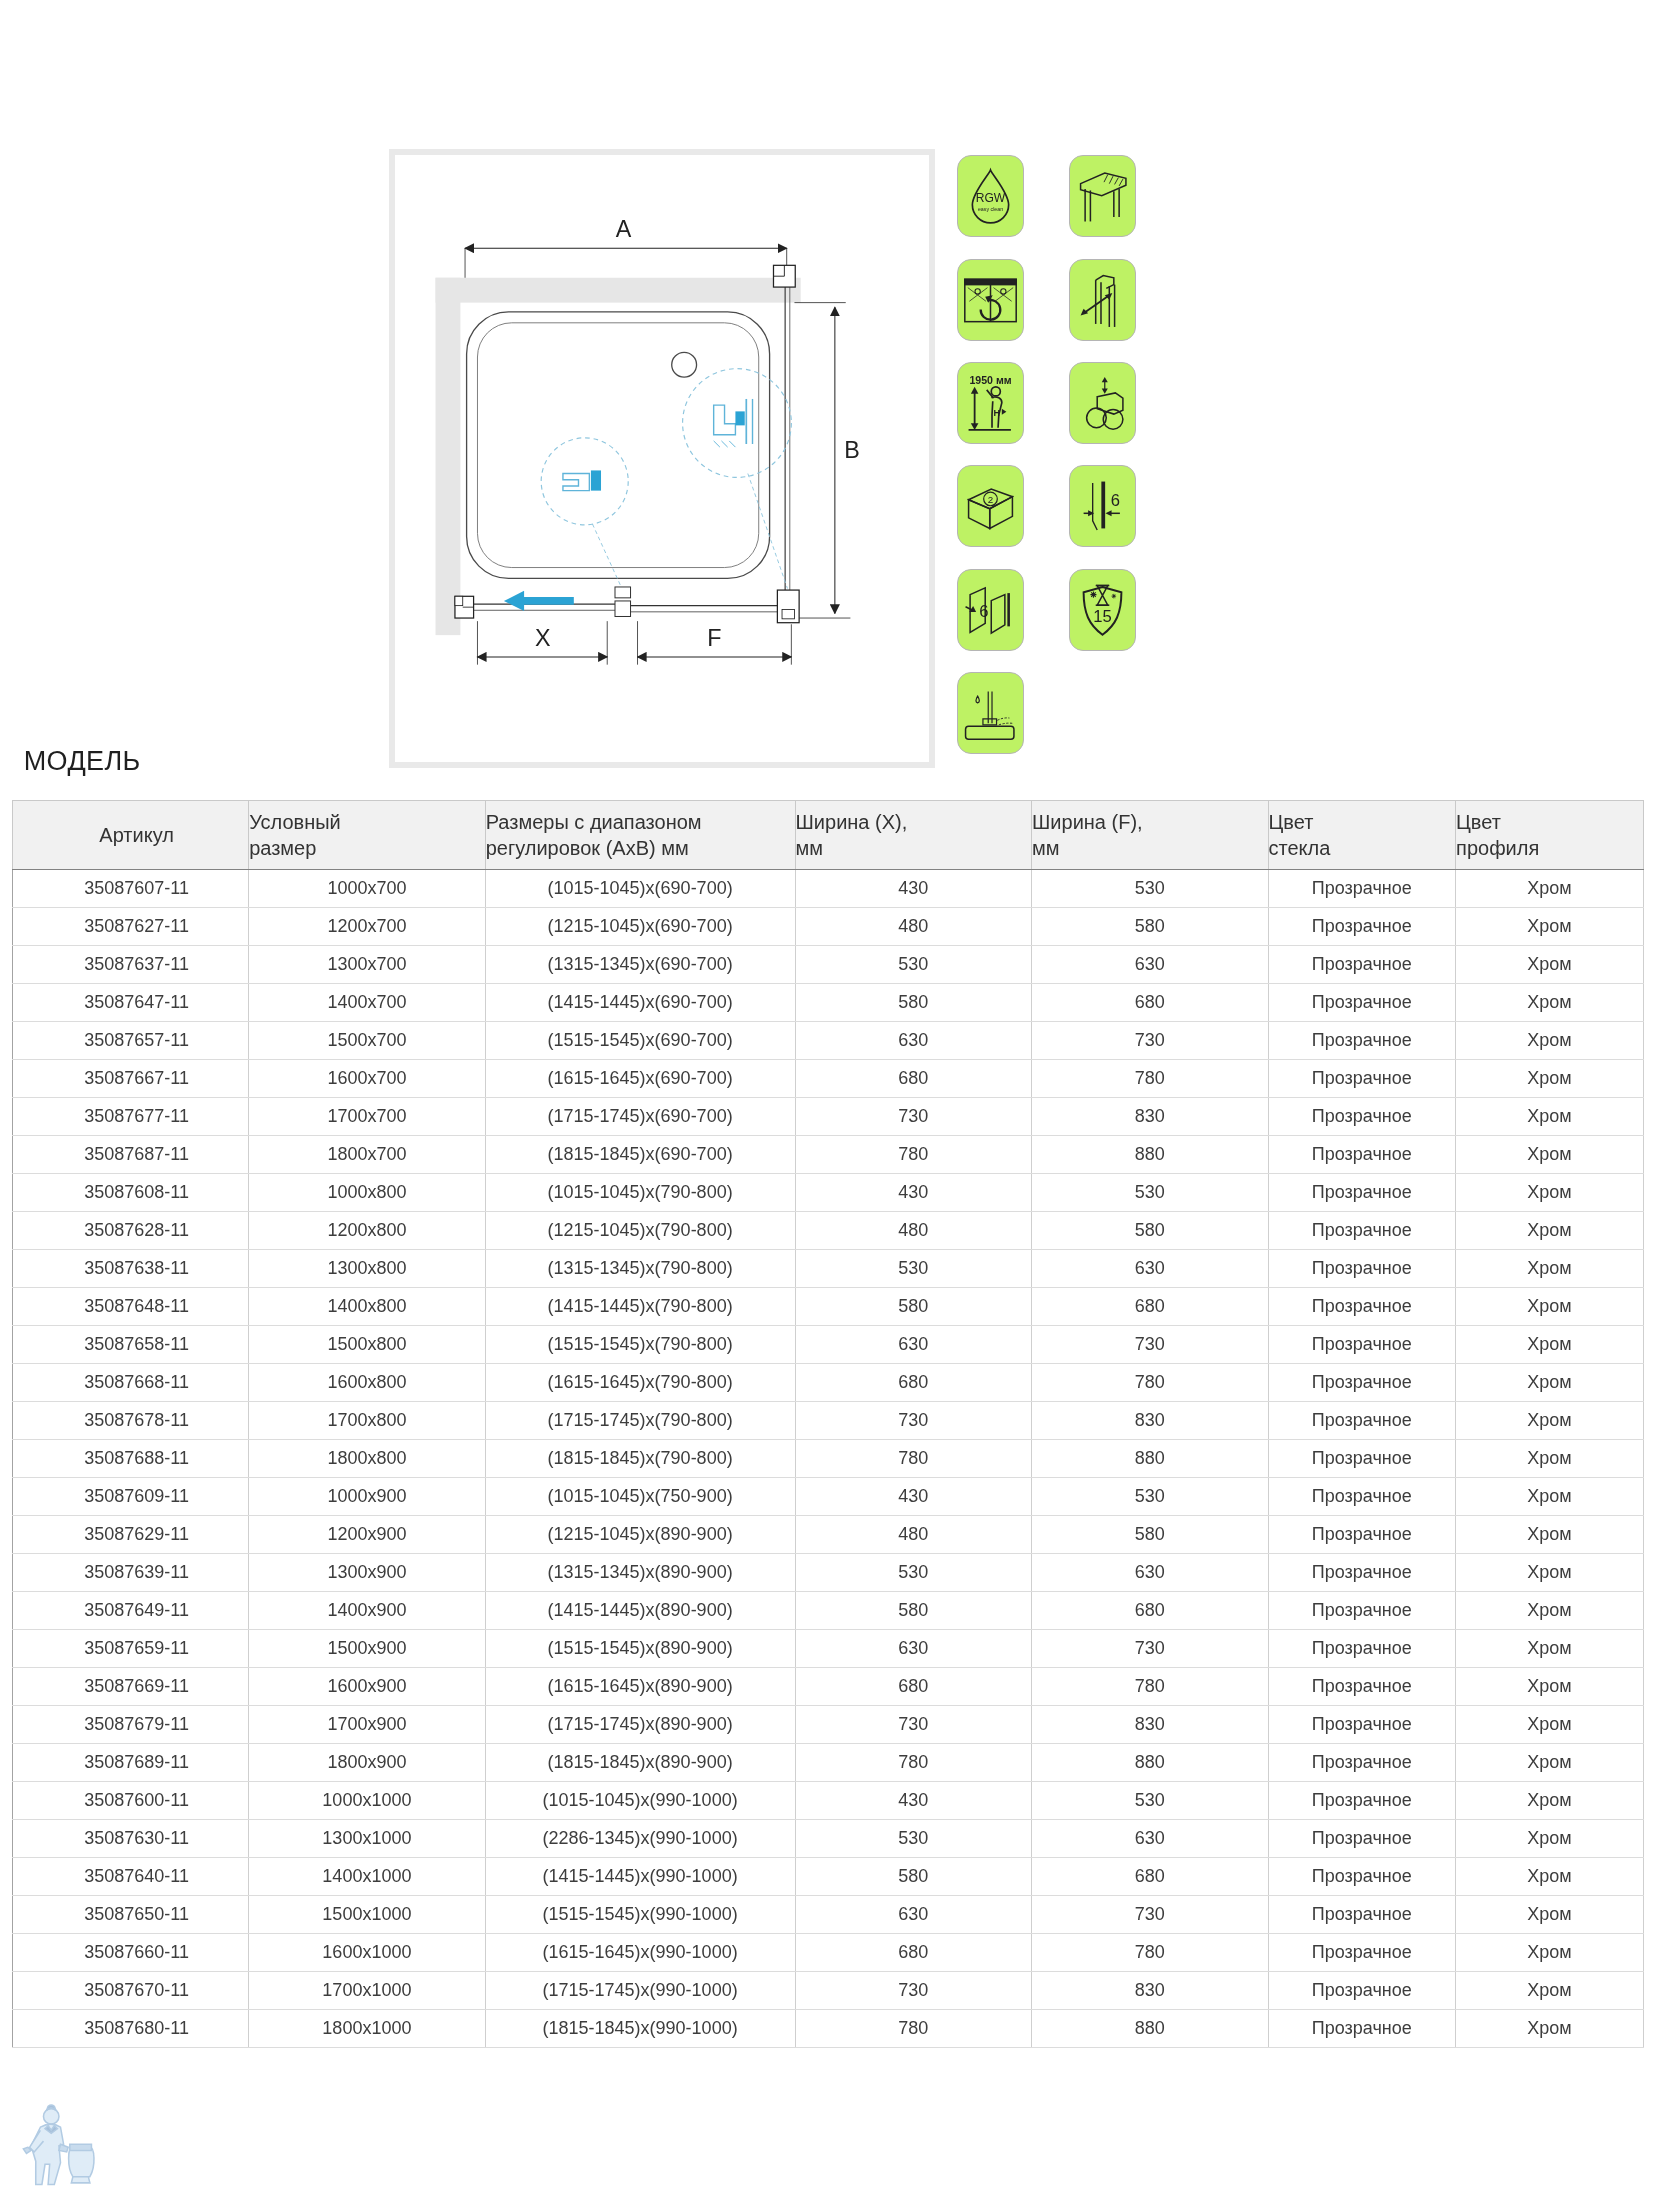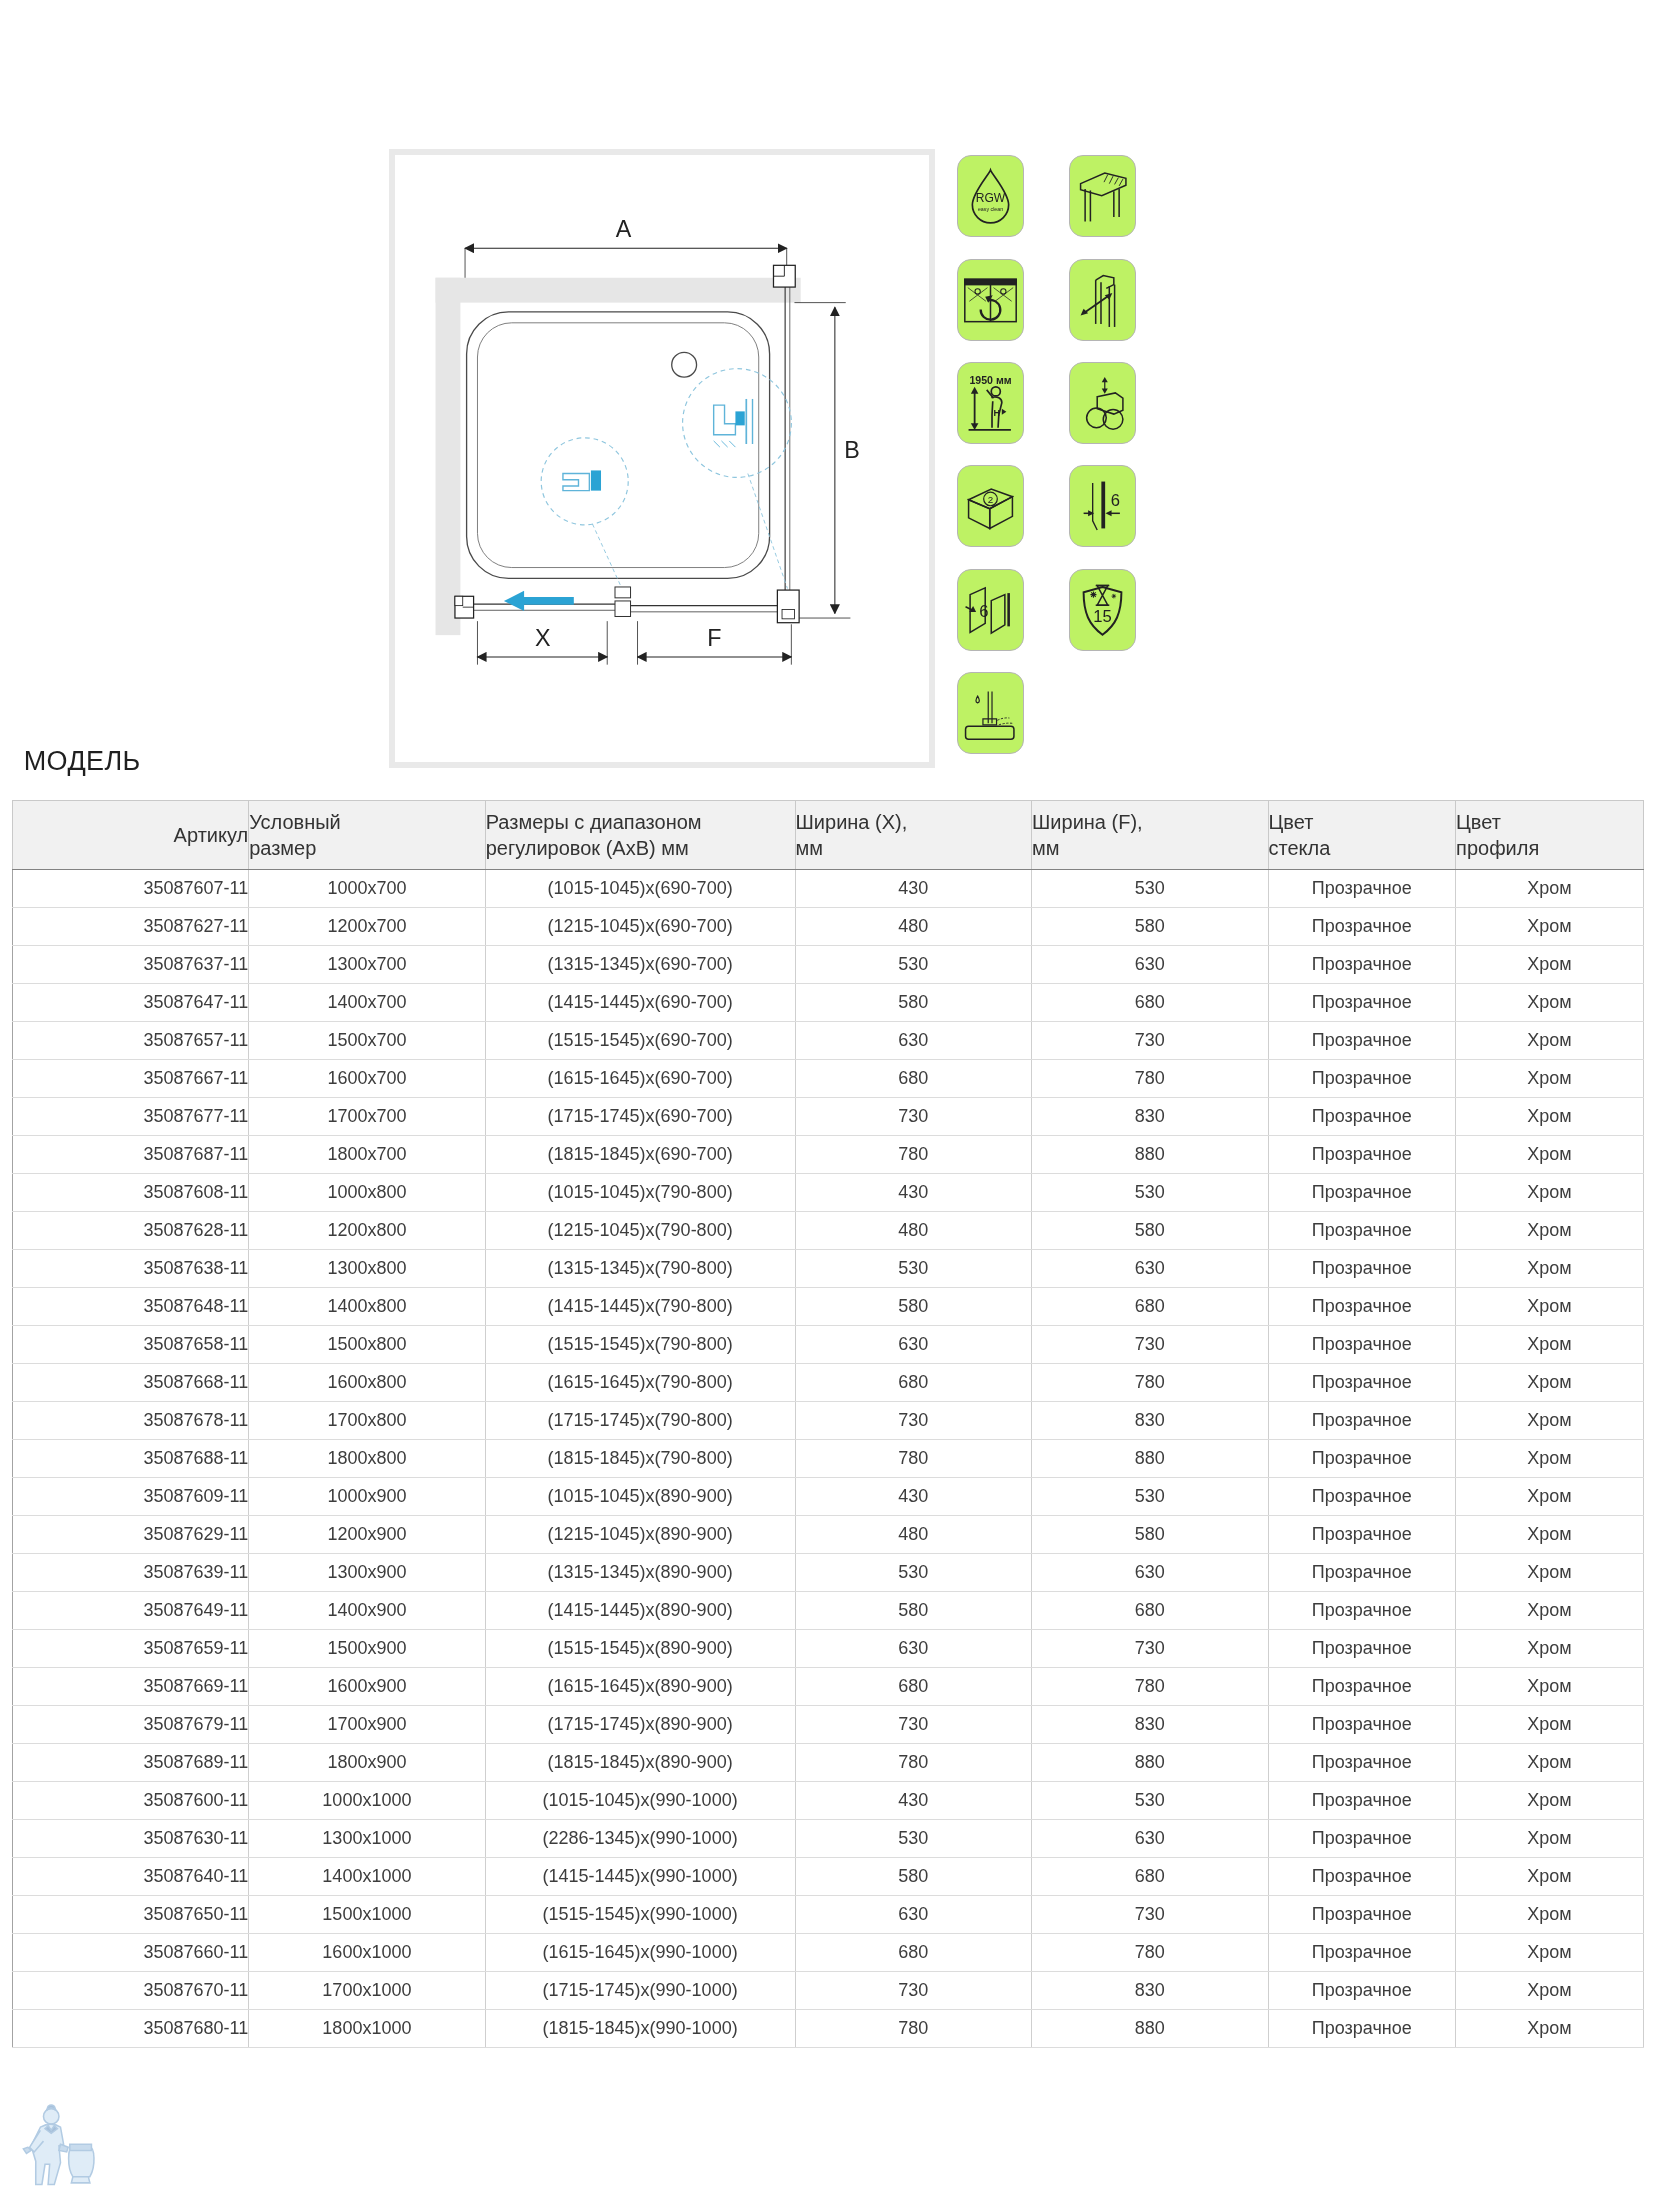--- a/index.html
+++ b/index.html
@@ -14,21 +14,21 @@
   .title{position:absolute;left:11.7px;top:734px;margin:12px;font-size:27px;font-weight:500;
          color:#1f1f1f;letter-spacing:0.4px}
   table.spec{position:absolute;left:11.7px;top:800px;width:1632px;
              border-collapse:collapse;table-layout:fixed;border:0.8px solid #a3a3a3}
   table.spec th{background:#f1f1f1;font-size:20px;font-weight:400;color:#333;height:68px;
       border:0.8px solid #c9c9c9;border-bottom:1.6px solid #828282;text-align:left;
       vertical-align:middle;line-height:1.3;white-space:pre-line;padding:0}
   table.spec td{font-size:18px;color:#3d3d3d;height:37px;text-align:center;
       vertical-align:middle;border-right:0.8px solid #cfcfcf;border-bottom:0.8px solid #dcdcdc;
       padding:0;overflow:hidden;white-space:nowrap}
-  table.spec th:first-child,table.spec td:first-child{text-align:right;padding-left:12.4px}
+  table.spec th:first-child,table.spec td:first-child{text-align:center;padding-left:12.4px}
   .dim-label{font-size:30px;fill:#222}
   .blue{fill:#2ba3d4}
   .mascot{position:absolute;left:6.2px;top:2104px;opacity:.9}
 </style>
 </head>
 <body>
 
 <div class="panel">
   <svg width="534" height="606" viewBox="0 0 687 780">
     <defs>
@@ -404,21 +404,21 @@
         <td>1800x800</td>
         <td>(1815-1845)x(790-800)</td>
         <td>780</td>
         <td>880</td>
         <td>Прозрачное</td>
         <td>Хром</td>
       </tr>
       <tr>
         <td>35087609-11</td>
         <td>1000x900</td>
-        <td>(1015-1045)x(890-900)</td>
+        <td>(1015-1045)x(750-900)</td>
         <td>430</td>
         <td>530</td>
         <td>Прозрачное</td>
         <td>Хром</td>
       </tr>
       <tr>
         <td>35087629-11</td>
         <td>1200x900</td>
         <td>(1215-1045)x(890-900)</td>
         <td>480</td>

